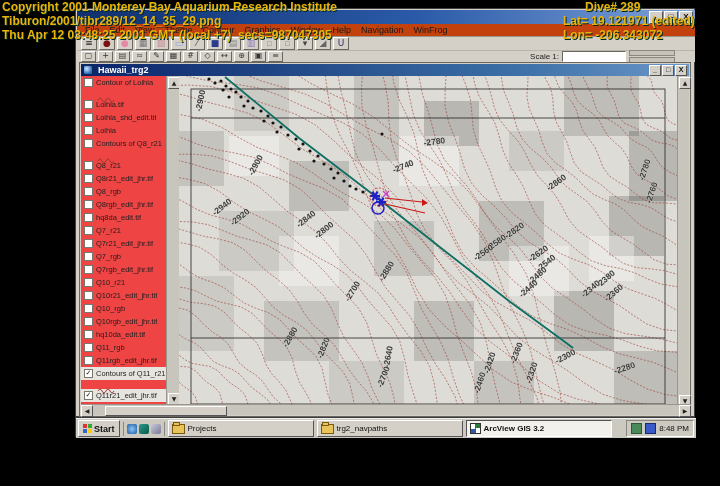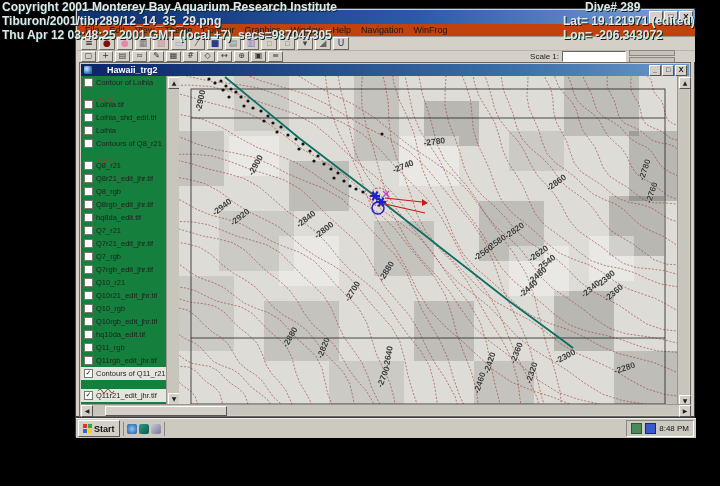--- a/index.html
+++ b/index.html
@@ -1,21 +1,21 @@
 <!DOCTYPE html>
 <html><head>
 <meta charset="utf-8">
 <style>
   html,body{margin:0;padding:0;background:#000;}
   body{width:720px;height:486px;overflow:hidden;position:relative;
        font-family:"Liberation Sans",sans-serif;-webkit-font-smoothing:none;}
   .screen{position:absolute;left:0;top:0;width:720px;height:486px;background:#000;}
 
   
-  .ov{position:absolute;color:#e5e5e5;font:bold 12px/14px "Liberation Sans",sans-serif;
+  .ov{position:absolute;color:#eab308;font:bold 12px/14px "Liberation Sans",sans-serif;
       letter-spacing:0px;text-shadow:1px 1px 0 #002a2a;white-space:pre;z-index:50;}
 
   
   .desktop{position:absolute;left:75px;top:8px;width:620px;height:429px;background:#3a3a42;}
 
   
   .mainwin{position:absolute;left:0;top:0;width:620px;height:409px;background:#d4d0c8;
            border:1px solid #404040;box-sizing:border-box;}
   .titlebar{position:absolute;left:1px;top:1px;width:618px;height:14px;
             background:linear-gradient(90deg,#10306e,#2a5aa8 55%,#7ea2d8);display:flex;align-items:center;}
@@ -36,28 +36,28 @@
   .scale-label{font:8px "Liberation Sans",sans-serif;color:#222;}
   .scale-box{width:62px;height:9px;background:#fff;border:1px solid;border-color:#6a675f #fff #fff #6a675f;}
   .coordcol{display:flex;flex-direction:column;gap:1px;}
   .coord-box{width:44px;height:4px;background:#c6c2ba;border:1px solid #8a877f;}
 
   
   .viewwin{position:absolute;left:3px;top:53px;width:612px;height:355px;background:#d4d0c8;
            border:1px solid #6a675f;box-sizing:border-box;}
   .vtitle{position:absolute;left:1px;top:1px;width:608px;height:12px;
           background:linear-gradient(90deg,#0a246a,#3a6ea5 70%,#6a96c8);display:flex;align-items:center;}
-  .vtitle-text{color:#fff;font:bold 9px/10px "Liberation Sans",sans-serif;padding-left:14px;}
+  .vtitle-text{color:#fff;font:bold 9px/10px "Liberation Sans",sans-serif;padding-left:5px;}
   .vicon{width:8px;height:8px;margin-left:2px;background:radial-gradient(circle at 35% 35%,#cfe6ff,#2c6ab8 70%);
          border:1px solid #0a2a5a;border-radius:2px;}
   .vbtn{width:10px;height:9px;background:#d4d0c8;border:1px solid;border-color:#fff #555 #555 #fff;
         font:bold 7px/7px "Liberation Sans",sans-serif;text-align:center;color:#111;}
 
   
-  .toc{position:absolute;left:1px;top:13px;width:98px;height:330px;background:#15803d;
+  .toc{position:absolute;left:1px;top:13px;width:98px;height:330px;background:#ef4444;
        border-right:1px solid #8a877f;overflow:hidden;}
   .toc-inner{position:absolute;left:0;top:0;width:86px;}
   .toc-item{display:flex;align-items:center;height:13px;padding-left:3px;}
   .toc-check{width:7px;height:7px;background:#fff;border:1px solid #7a776f;flex:none;
              font:bold 7px/7px "DejaVu Sans",sans-serif;text-align:center;color:#111;}
   .toc-label{font:7.5px/9px "Liberation Sans",sans-serif;color:#1e1e1e;margin-left:3px;white-space:nowrap;overflow:hidden;}
   .toc-sym{height:9px;padding-left:16px;}
   .toc-scroll{position:absolute;right:0;top:0;width:12px;height:330px;background:#c8c5bd;border-left:1px solid #9a968e;}
   .sc-arrow{width:10px;height:10px;background:#d4d0c8;border:1px solid;border-color:#fff #555 #555 #fff;
             font:6px/9px "DejaVu Sans",sans-serif;text-align:center;color:#222;margin:1px 0 0 1px;}
@@ -466,20 +466,34 @@
               <i style="background:#36c;"></i>
               <i style="background:#fc0;"></i>
           </span>
           <span class="start-label">Start</span>
         </div>
         <div class="ql">
           <span class="ql-icon" style="background:radial-gradient(circle,#8ec6f0,#1a5aa8);"></span>
           <span class="ql-icon" style="background:linear-gradient(135deg,#2a9a8a,#0a5a4a);"></span>
           <span class="ql-icon" style="background:linear-gradient(135deg,#c8c8d8,#7a7a9a);"></span>
         </div>
+        <div id="taskbtns" style="display:flex;gap:3px;">
+            <div class="taskbtn">
+              <span class="foldericon"></span>
+              <span class="task-label">Projects</span>
+            </div>
+            <div class="taskbtn">
+              <span class="foldericon"></span>
+              <span class="task-label">trg2_navpaths</span>
+            </div>
+            <div class="taskbtn active">
+              <span class="avicon"></span>
+              <span class="task-label">ArcView GIS 3.2</span>
+            </div>
+          </div>
         <div class="tray">
           <span class="tray-icon" style="background:#4a8a5a;border:1px solid #2a5a3a;"></span>
           <span class="tray-icon" style="background:#3a5ac8;border:1px solid #1a2a6a;"></span>
           <span class="clock">8:48 PM</span>
         </div>
       </div>
     </div>
   </div>
 
   <div class="ov" style="left:2px;top:0px;">Copyright 2001 Monterey Bay Aquarium Research Institute</div>

